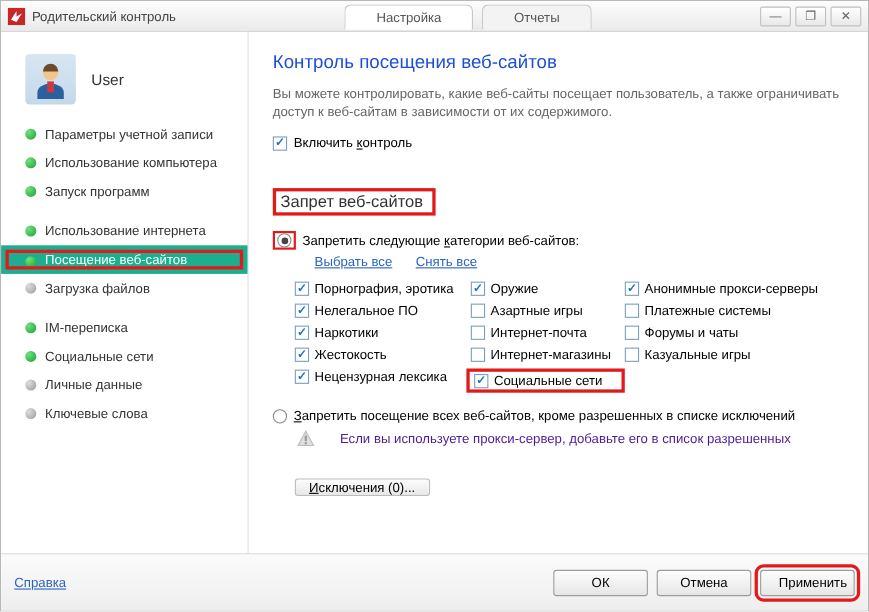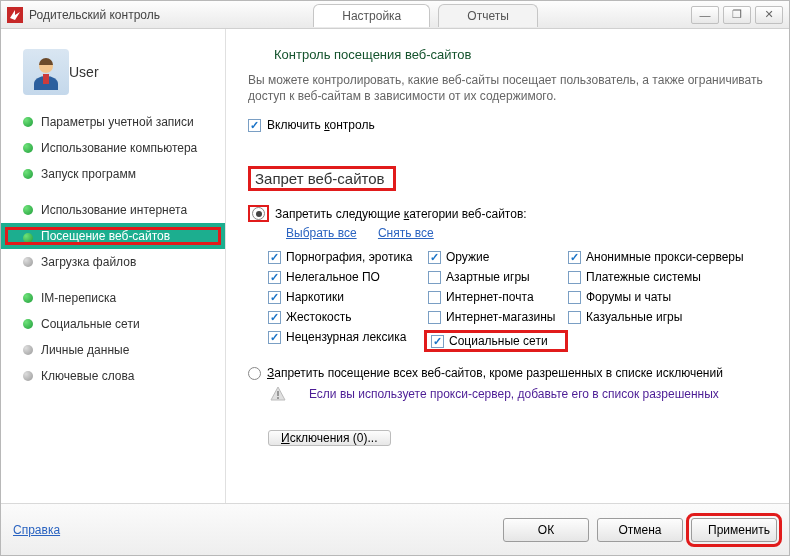--- a/index.html
+++ b/index.html
@@ -8,33 +8,33 @@
 .titlebar { height: 28px; display: flex; align-items: center; padding: 0 6px; background: linear-gradient(#fdfdfd,#eaeaea); border-bottom: 1px solid #d0d0d0; }
 .titlebar .logo { width: 16px; height: 16px; margin-right: 6px; }
 .titlebar .title { flex: 0 0 auto; color: #444; }
 .tabs-wrap { flex: 1; display: flex; justify-content: center; position: relative; }
 .tab { border: 1px solid #c6c6c6; border-bottom: none; border-radius: 6px 6px 0 0; padding: 4px 28px; margin: 0 4px; background: #fff; color: #555; cursor: pointer; position: relative; top: 1px; }
 .tab.inactive { background: #f3f3f3; text-align: center; }
 .win-btns { display: flex; gap: 4px; }
 .win-btn { width: 28px; height: 18px; border: 1px solid #c0c0c0; background: linear-gradient(#fff,#e8e8e8); display: flex; align-items: center; justify-content: center; color: #666; font-size: 11px; cursor: pointer; border-radius: 2px; }
 .body { flex: 1; display: flex; }
 .sidebar { width: 225px; border-right: 1px solid #e0e0e0; background: #fff; padding-top: 14px; }
-.user-box { display: flex; align-items: center; padding: 6px 18px 14px 22px; }
+.user-box { display: flex; align-items: center; gap: 14px; padding: 6px 18px 14px 22px; }
 .avatar { width: 46px; height: 46px; border-radius: 4px; background: linear-gradient(#d9e6f2,#c4d8eb); display:flex; align-items:center; justify-content:center; }
 .avatar svg { width: 36px; height: 36px; }
 .user-name { font-size: 14px; color: #333; }
 .side-list { list-style: none; }
 .side-item { display: flex; align-items: center; gap: 8px; padding: 6px 10px 6px 22px; color: #333; cursor: pointer; }
 .side-item.selected { background: #1cae8f; color: #fff; align-items: flex-end; }
 .dot { width: 10px; height: 10px; border-radius: 50%; flex: 0 0 10px; }
 .dot.green { background: radial-gradient(circle at 30% 30%, #6fe27a, #1f9d3a); }
 .dot.grey { background: radial-gradient(circle at 30% 30%, #ddd, #999); }
 .side-highlight { outline: 3px solid #e11b1b; outline-offset: -7px; }
 .content { flex: 1; padding: 18px 22px 10px 22px; overflow: auto; }
-.h1 { font-size: 13px; color: #14532d; margin-bottom: 10px; margin-left: 26px; }
+.h1 { font-size: 17px; color: #1d4ed8; margin-bottom: 10px; }
 .desc { color: #666; margin-bottom: 14px; line-height: 1.35; }
 .check-row { margin: 6px 0; display: flex; align-items: center; gap: 6px; }
 .check-row label u { text-decoration: underline; }
 .section-title { font-size: 15px; color: #333; margin-top: 18px; margin-bottom: 10px; display: inline-block; }
 .red-box { border: 3px solid #e11b1b; padding: 1px 8px 1px 4px; }
 .radio-row { display: flex; align-items: center; gap: 6px; margin: 4px 0; }
 .links-row { margin: 4px 0 10px 38px; }
 .links-row a { color: #2a63c0; text-decoration: underline; margin-right: 18px; cursor: pointer; }
 .cat-grid { display: flex; gap: 0; margin-left: 20px; }
 .cat-col { display: flex; flex-direction: column; gap: 6px; }

